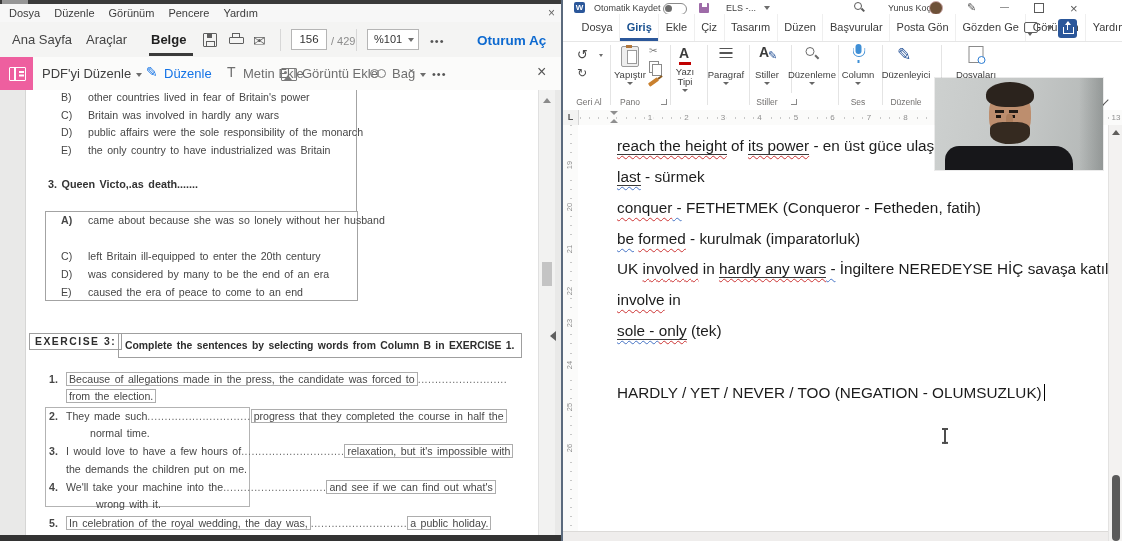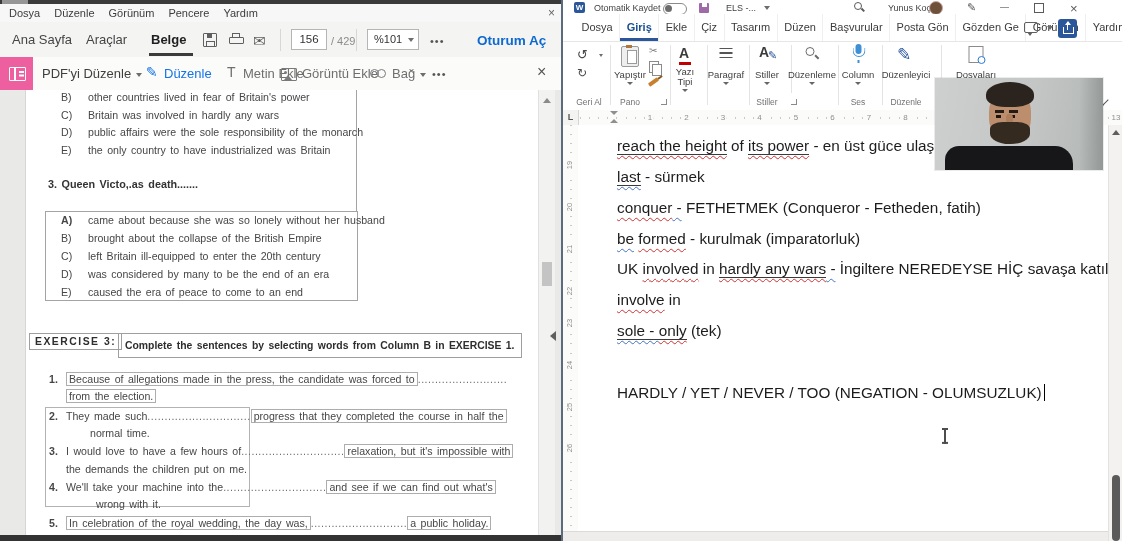--- a/index.html
+++ b/index.html
@@ -213,21 +213,20 @@
         <div class="q3-box"></div>
         <div class="q3-stem">3. Queen Victo,.as death.......</div>
         <div class="ex-label">EXERCISE 3:</div>
         <div class="ex-instr">Complete the sentences by selecting words from Column B in EXERCISE 1.</div>
         <div class="items-box"></div>
       <div class="pdf-row" style="left: 35px; top: 1px;"><span class="opt-label">B)</span><span>other countries lived in fear of Britain's power</span></div>
           <div class="pdf-row" style="left: 35px; top: 18.6px;"><span class="opt-label">C)</span><span>Britain was involved in hardly any wars</span></div>
           <div class="pdf-row" style="left: 35px; top: 36.2px;"><span class="opt-label">D)</span><span>public affairs were the sole responsibility of the monarch</span></div>
           <div class="pdf-row" style="left: 35px; top: 53.8px;"><span class="opt-label">E)</span><span>the only country to have industrialized was Britain</span></div>
           <div class="pdf-row" style="left: 35px; top: 124px;"><span class="opt-label b">A)</span><span>came about because she was so lonely without her husband</span></div>
-          <div class="pdf-row" style="left: 35px; top: 142px;"><span class="opt-label">B)</span><span>brought about the collapse of the British Empire</span></div>
           <div class="pdf-row" style="left: 35px; top: 160px;"><span class="opt-label">C)</span><span>left Britain ill-equipped to enter the 20th century</span></div>
           <div class="pdf-row" style="left: 35px; top: 178px;"><span class="opt-label">D)</span><span>was considered by many to be the end of an era</span></div>
           <div class="pdf-row" style="left: 35px; top: 196px;"><span class="opt-label">E)</span><span>caused the era of peace to come to an end</span></div>
           <div class="pdf-row" style="left: 23px; top: 283px;"><span class="sent-num">1.</span><span class="seg-box">Because of allegations made in the press, the candidate was forced to</span><span class="seg-dots">..........................</span></div>
           <div class="pdf-row" style="left: 40px; top: 300px;"><span class="seg-box">from the election.</span></div>
           <div class="pdf-row" style="left: 23px; top: 320px;"><span class="sent-num">2.</span><span>They made such</span><span class="seg-dots">..............................</span><span class="seg-box">progress that they completed the course in half the</span></div>
           <div class="pdf-row" style="left: 40px; top: 337px; padding-left: 24px;"><span>normal time.</span></div>
           <div class="pdf-row" style="left: 23px; top: 355px;"><span class="sent-num">3.</span><span>I would love to have a few hours of</span><span class="seg-dots">..............................</span><span class="seg-box">relaxation, but it's impossible with</span></div>
           <div class="pdf-row" style="left: 40px; top: 373px;"><span>the demands the children put on me.</span></div>
           <div class="pdf-row" style="left: 23px; top: 391px;"><span class="sent-num">4.</span><span>We'll take your machine into the</span><span class="seg-dots">..............................</span><span class="seg-box">and see if we can find out what's</span></div>

